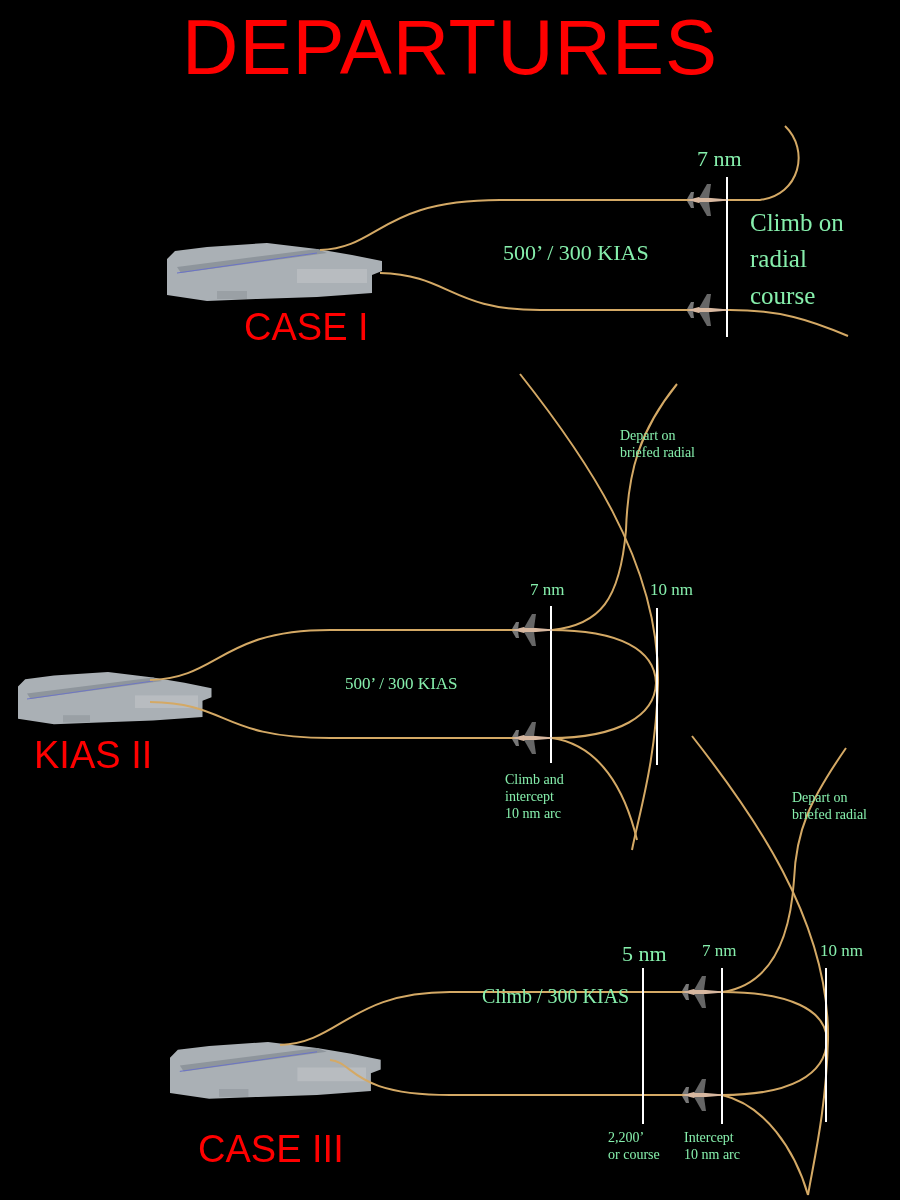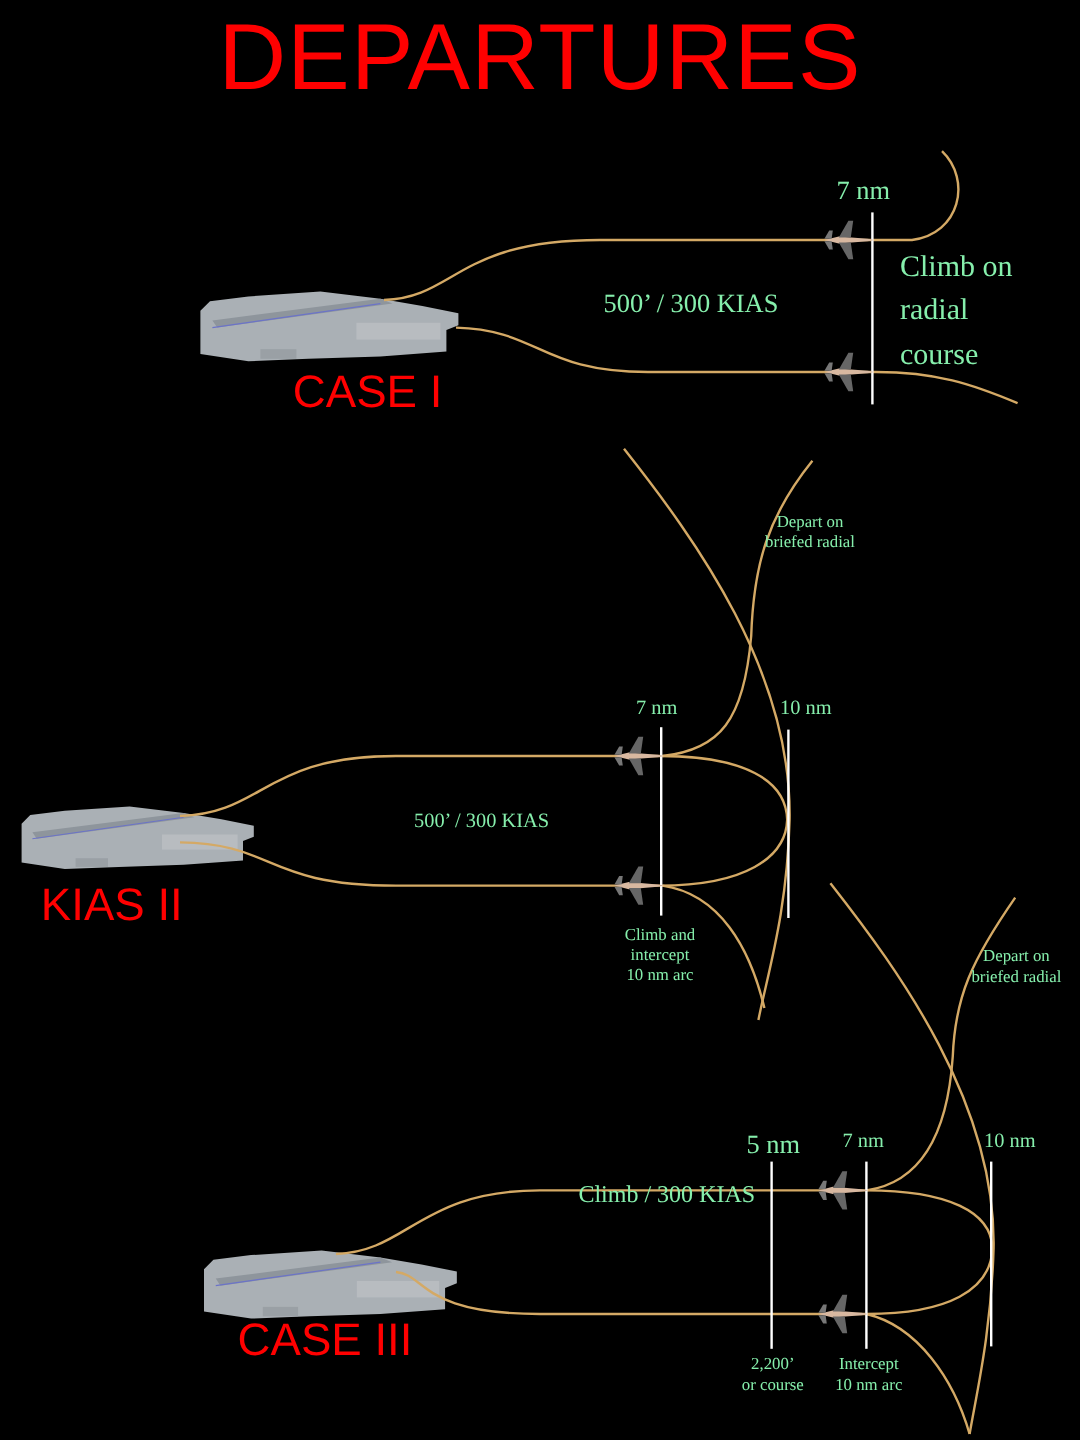--- a/index.html
+++ b/index.html
@@ -1,20 +1,20 @@
 <!DOCTYPE html>
 <html><head>
 <meta charset="utf-8">
 <style>
   html, body { margin:0; padding:0; background:#000; }
   body { width:900px; height:1200px; position:relative; overflow:hidden; font-family:"Liberation Sans", sans-serif; }
   .title { position:absolute; left:0; top:2px; width:900px; text-align:center; color:#ff0000; font-size:78px; letter-spacing:1px; font-family:"Liberation Sans", sans-serif; }
   .case { position:absolute; color:#ff0000; font-size:38px; font-family:"Liberation Sans", sans-serif; }
   .lbl { position:absolute; color:#86efac; font-family:Liberation Serif, serif; white-space:nowrap; }
-  .lbl.c { text-align:center; line-height:1.2; }
+  .lbl.c { line-height:1.2; }
   svg { position:absolute; left:0; top:0; }
 </style>
 </head>
 <body>
 
 <div class="title">DEPARTURES</div>
 
 <svg width="900" height="1200">
   <defs>
     <g id="ship">
@@ -84,21 +84,21 @@
 <div class="lbl c" style="left:505px;top:772px;width:90px;font-size:14px;">
   <div>Climb and</div>
   <div>intercept</div>
   <div>10 nm arc</div>
 </div>
 <div class="lbl c" style="left:620px;top:428px;width:110px;font-size:14px;">
   <div>Depart on</div>
   <div>briefed radial</div>
 </div>
 
-<div class="case" style="left:198px;top:1096px;">CASE III</div>
+<div class="case" style="left:198px;top:1128px;">CASE III</div>
 <div class="lbl" style="left:482px;top:985px;font-size:20px;">Climb / 300 KIAS</div>
 <div class="lbl" style="left:622px;top:941px;font-size:22px;">5 nm</div>
 <div class="lbl" style="left:702px;top:941px;font-size:17px;">7 nm</div>
 <div class="lbl" style="left:820px;top:941px;font-size:17px;">10 nm</div>
 <div class="lbl c" style="left:608px;top:1130px;width:72px;font-size:14px;">
   <div>2,200’</div>
   <div>or course</div>
 </div>
 <div class="lbl c" style="left:684px;top:1130px;width:80px;font-size:14px;">
   <div>Intercept</div>

